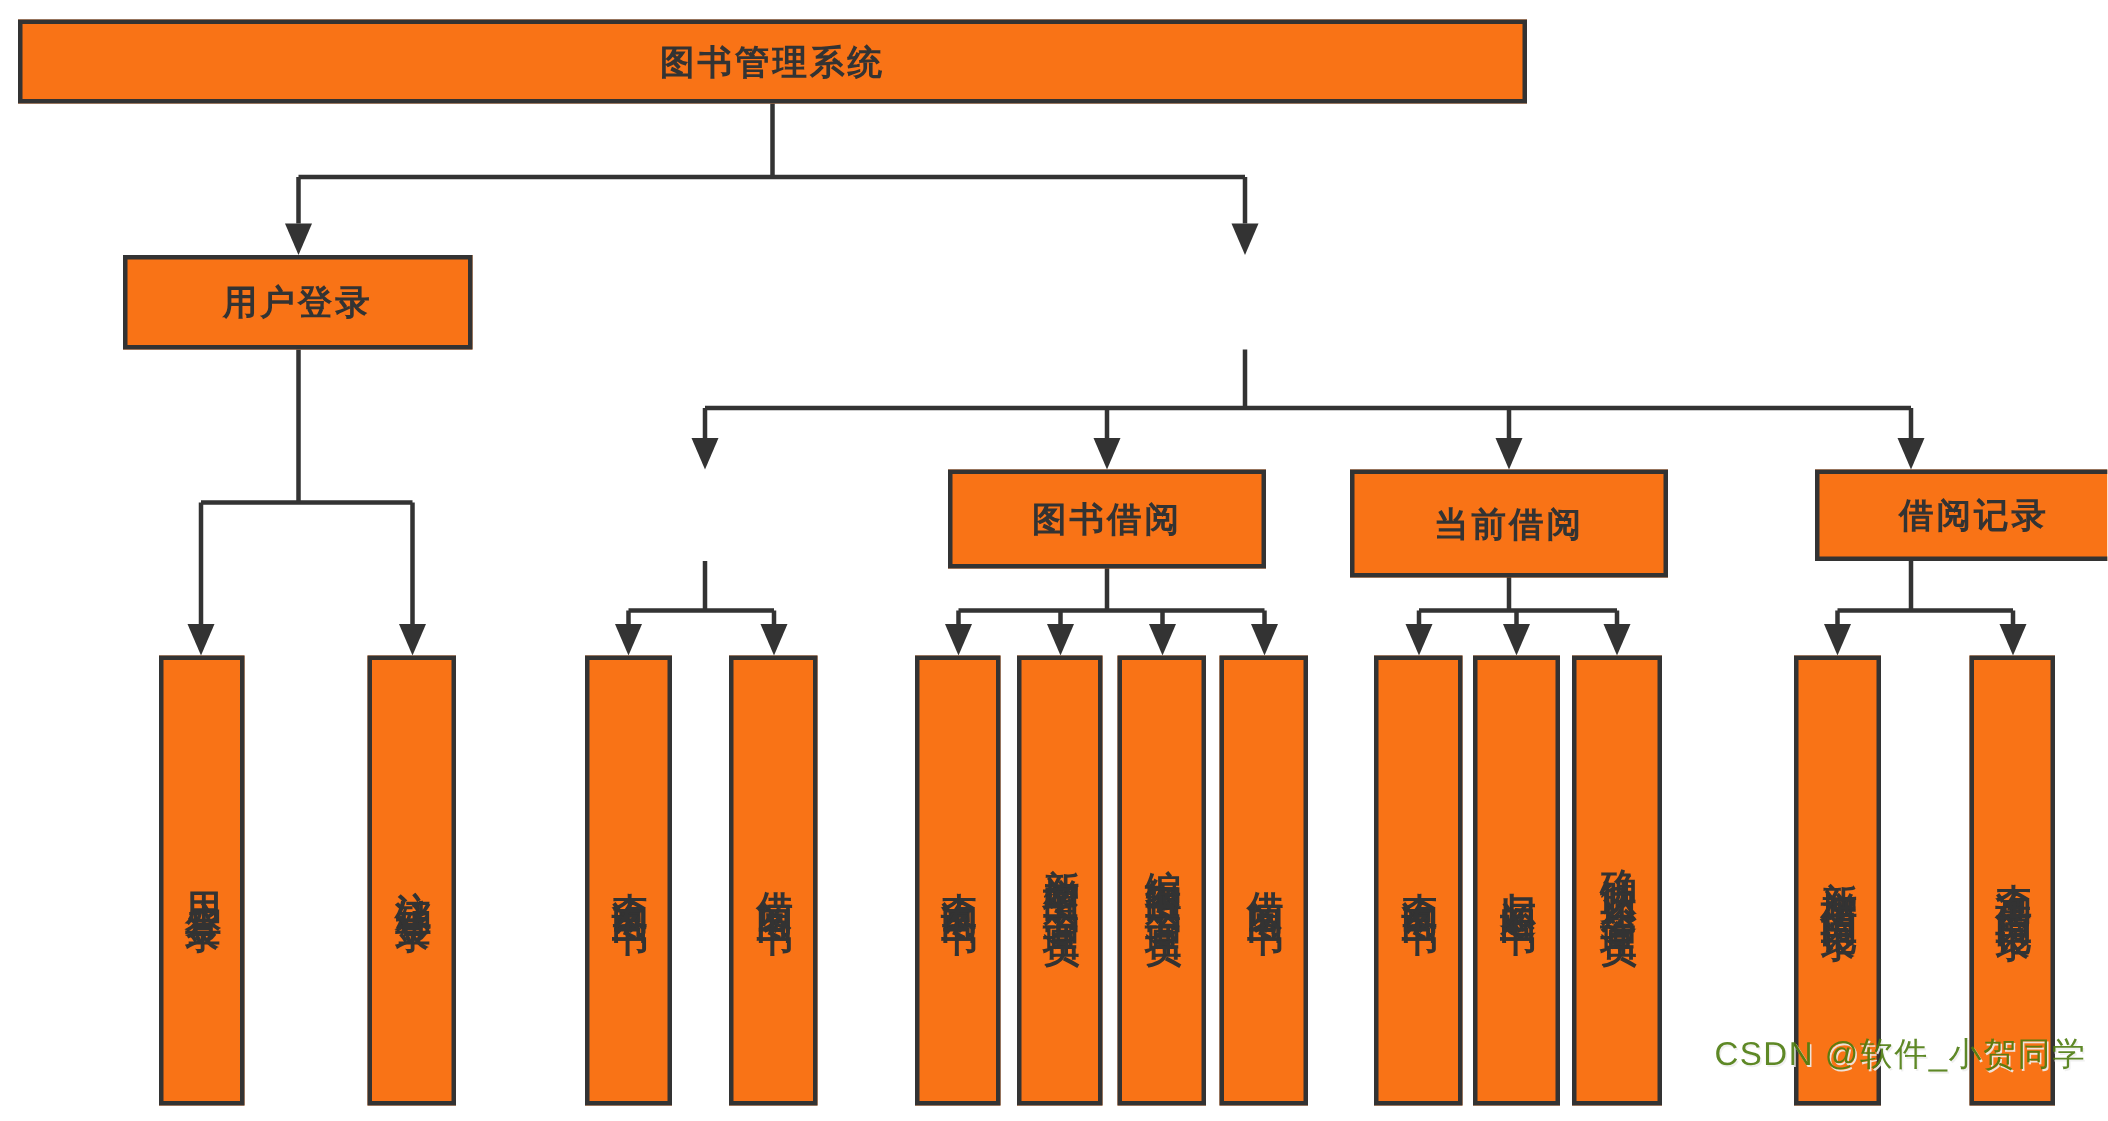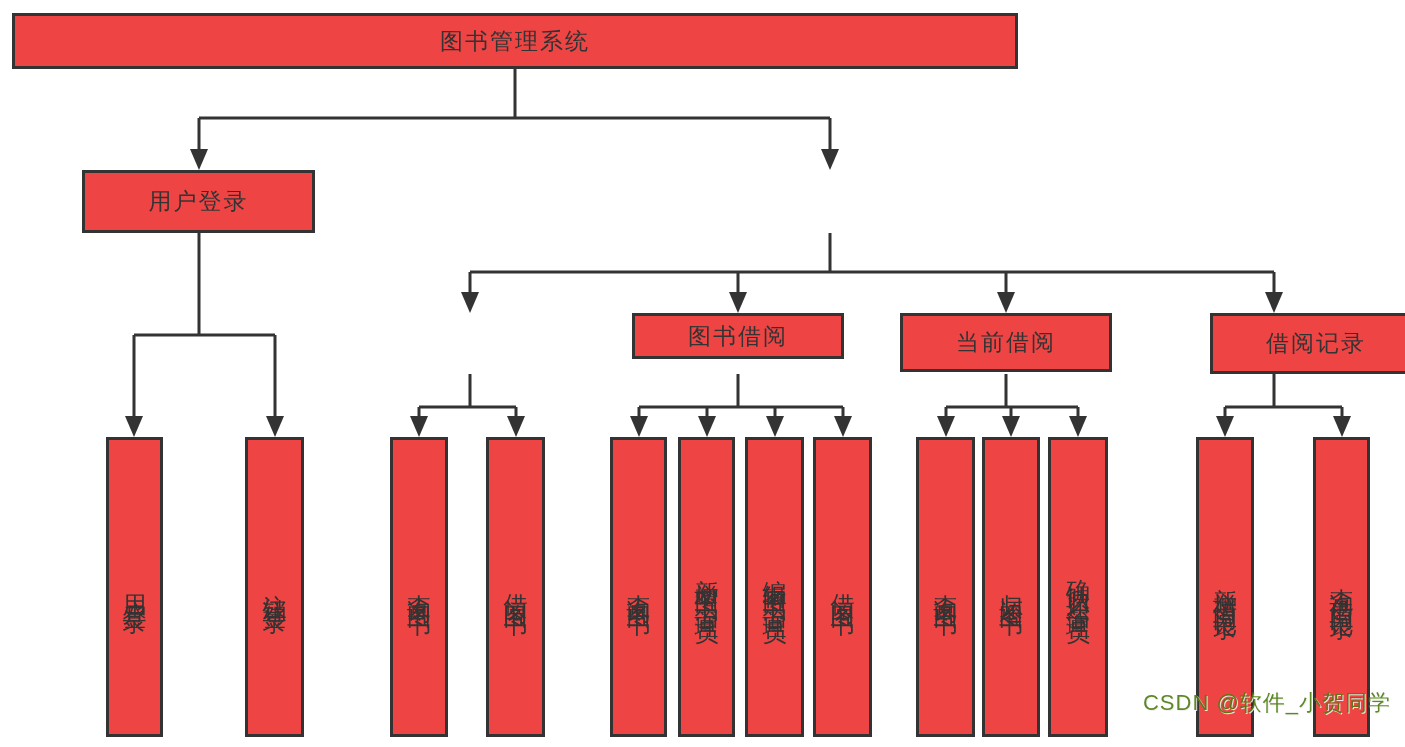--- a/index.html
+++ b/index.html
@@ -28,25 +28,26 @@
     fill: none;
   }
   .wires polygon {
     fill: #333333;
     stroke: none;
   }
   .node {
     position: absolute;
     box-sizing: border-box;
     border: 3px solid #333333;
-    background: #ef4444;
+    background: #f97316;
     display: flex;
     align-items: center;
     justify-content: center;
     z-index: 2;
+    font-weight: bold;
   }
   .h-label {
     font-size: 23px;
     letter-spacing: 2px;
     color: #333333;
     white-space: nowrap;
   }
   .v-label {
     writing-mode: vertical-rl;
     text-orientation: mixed;
@@ -111,24 +112,24 @@
   </svg>
 
   <div class="node" style="left:12px;top:13px;width:1006px;height:56px;">
     <span class="h-label">图书管理系统</span>
   </div>
 
   <div class="node" style="left:82px;top:170px;width:233px;height:63px;">
     <span class="h-label">用户登录</span>
   </div>
 
-  <div class="node" style="left:632px;top:313px;width:212px;height:46px;">
+  <div class="node" style="left:632px;top:313px;width:212px;height:66px;">
     <span class="h-label">图书借阅</span>
   </div>
-  <div class="node" style="left:900px;top:313px;width:212px;height:59px;">
+  <div class="node" style="left:900px;top:313px;width:212px;height:72px;">
     <span class="h-label">当前借阅</span>
   </div>
   <div class="node" style="left:1168px;top:313px;width:212px;height:61px;margin-left:42px;">
     <span class="h-label">借阅记录</span>
   </div>
 
   <div class="node" style="left:106px;top:437px;width:57px;height:300px;">
     <span class="v-label">用户登录</span>
   </div>
   <div class="node" style="left:245px;top:437px;width:59px;height:300px;">

